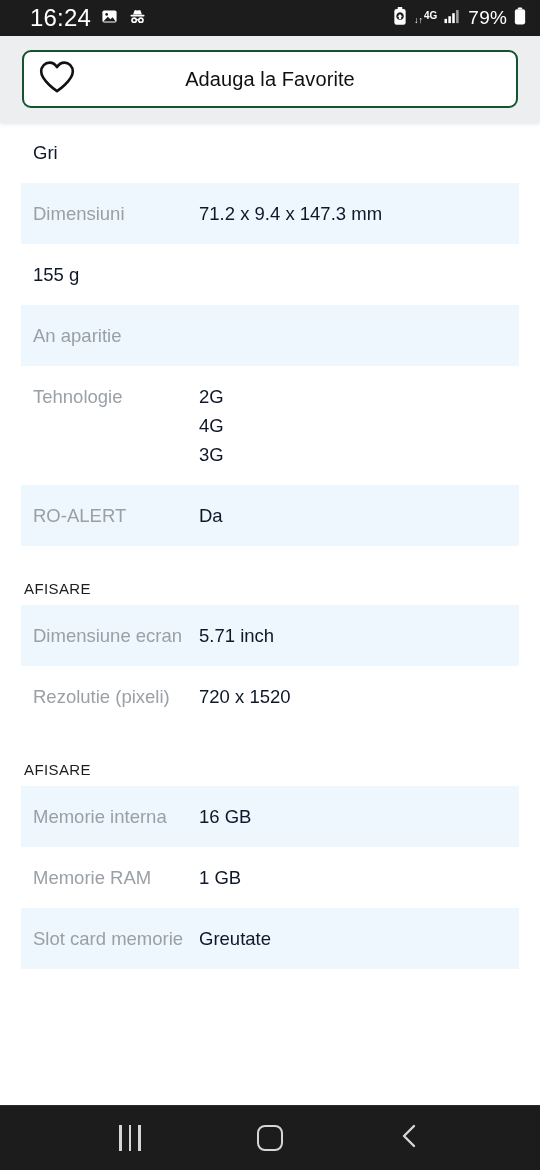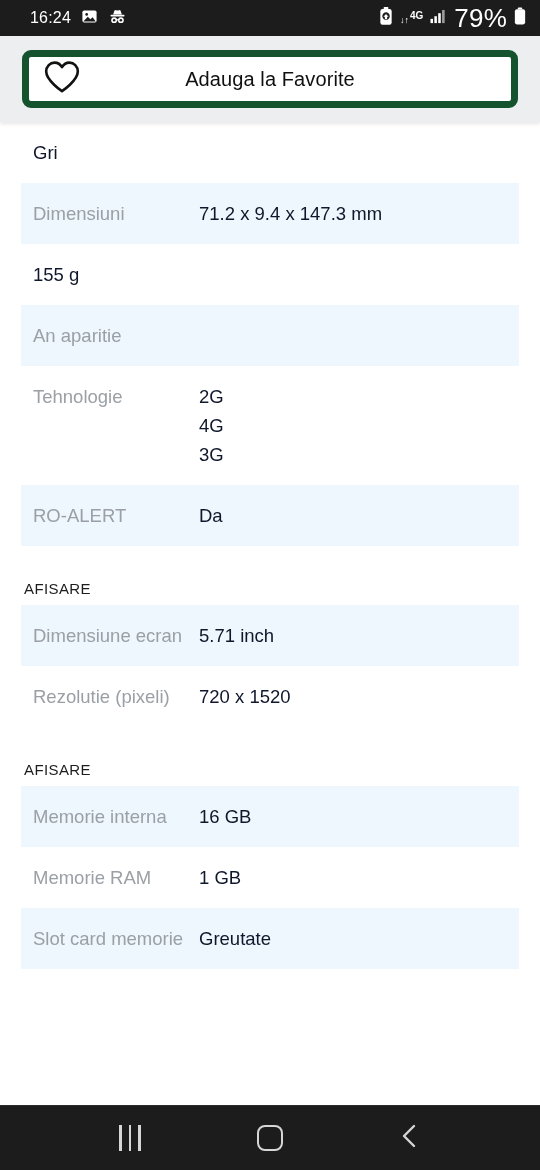--- a/index.html
+++ b/index.html
@@ -17,43 +17,43 @@
     background:#1c1c1c;
     display:flex;
     align-items:center;
     justify-content:space-between;
     padding:0 14px 0 30px;
     color:#ffffff;
   }
   .sb-left, .sb-right { display:flex; align-items:center; }
   .sb-left { gap:10px; }
   .sb-right { gap:7px; }
-  #status-clock { font-size:16px; letter-spacing:.2px; color:#fff; }
+  #status-clock { font-size:24px; letter-spacing:.2px; color:#fff; }
   .sb-icon { display:block; }
-  #battery-percent { font-size:26px; color:#fff; letter-spacing:.2px; }
+  #battery-percent { font-size:19px; color:#fff; letter-spacing:.2px; }
   #net-type { display:flex; align-items:flex-start; gap:1px; }
   #net-type .g { font-size:10px; font-weight:bold; line-height:10px; }
   #net-type .ar { font-size:9px; line-height:10px; margin-top:4px; }
 
   
   #fav-header {
     height:86px;
     background:#eceef0;
     display:flex;
     align-items:center;
     justify-content:center;
     box-shadow:0 2px 4px rgba(0,0,0,.10);
     position:relative;
     z-index:2;
   }
   #favorite-button {
     width:496px;
     height:58px;
     background:#ffffff;
-    border:7px solid #14532d;
+    border:2px solid #14532d;
     border-radius:9px;
     display:flex;
     align-items:center;
     position:relative;
     cursor:pointer;
   }
   #heart-icon { position:absolute; left:14px; top:50%; transform:translateY(-50%); }
   #favorite-button-label {
     width:100%;
     text-align:center;

